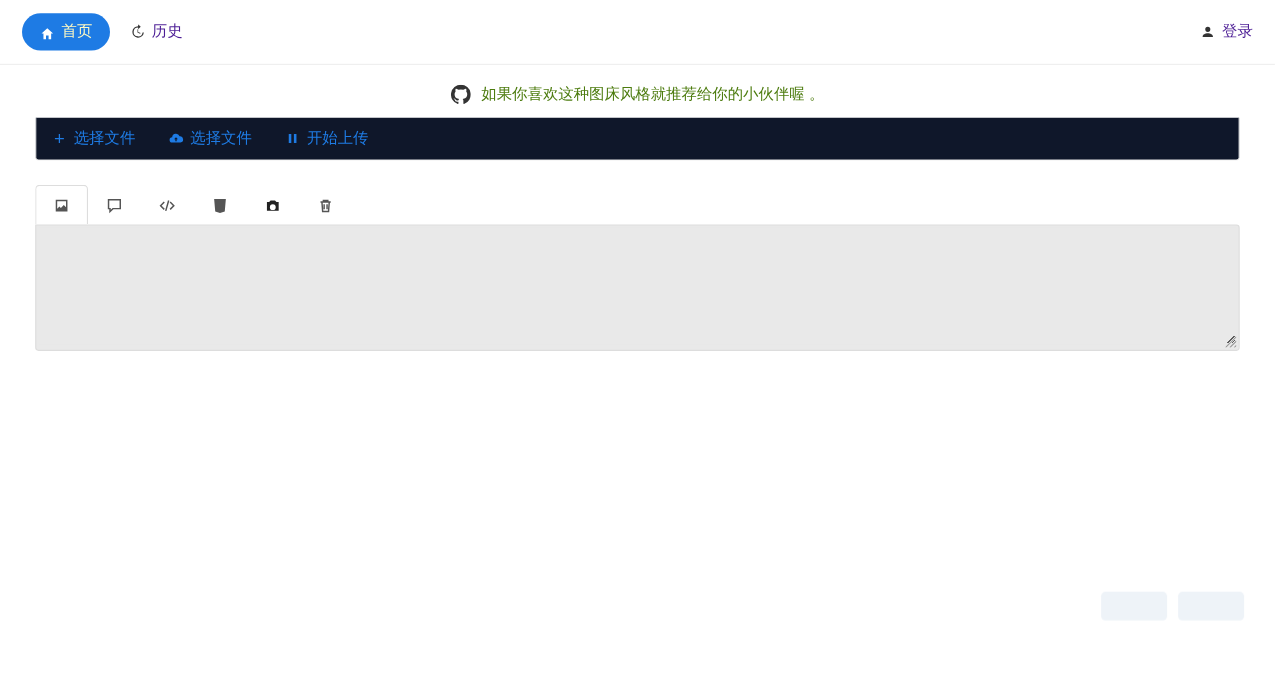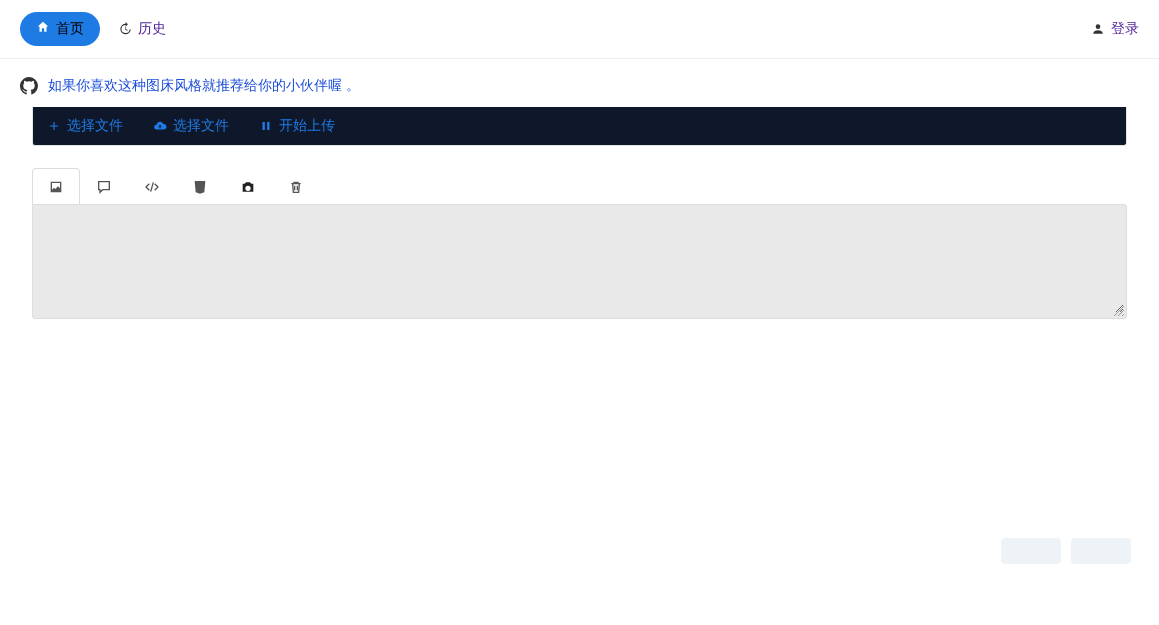--- a/index.html
+++ b/index.html
@@ -1,24 +1,24 @@
 <!DOCTYPE html>
 <html><head>
 <meta charset="utf-8">
 <style>
 * { margin: 0; padding: 0; box-sizing: border-box; }
 body { font-family: -apple-system, BlinkMacSystemFont, "Segoe UI", "Helvetica Neue", Arial, sans-serif; font-size: 14px; color: #333; background: #fff; width: 1159px; }
 .nav { display: flex; align-items: center; justify-content: space-between; padding: 12px 20px; border-bottom: 1px solid #eee; }
 .nav-left { display: flex; align-items: center; gap: 18px; }
 .nav-right { display: flex; align-items: center; }
-.nav-btn { display: inline-flex; align-items: flex-start; gap: 6px; padding: 8px 16px; border-radius: 18px; background: #1e7be4; color: #000000; font-size: 14px; cursor: pointer; border: none; }
+.nav-btn { display: inline-flex; align-items: flex-end; gap: 6px; padding: 8px 16px; border-radius: 18px; background: #1e7be4; color: #fef9c3; font-size: 14px; cursor: pointer; border: none; }
 .nav-link { display: inline-flex; align-items: center; gap: 6px; color: #4c1d95; cursor: pointer; font-size: 14px; }
 .nav-link svg { width: 14px; height: 14px; }
 .nav-btn svg { width: 14px; height: 14px; fill: #fff; }
-.notice { display: flex; align-items: center; gap: 10px; padding: 18px 20px 12px 20px; font-size: 14px; color: #1d4ed8; }
+.notice { display: flex; align-items: center; gap: 10px; padding: 18px 20px 12px 20px; font-size: 14px; color: #4d7c0f; justify-content: center; }
 .notice svg { width: 18px; height: 18px; flex-shrink: 0; }
 .container { padding: 0 32px 20px 32px; }
 .dropzone { border: 1px dashed #ccc; border-radius: 3px; background: #fdfdfd; height: 188px; display: flex; align-items: center; justify-content: center; }
 .dropzone-text { color: #ccc; font-size: 14px; user-select: none; }
 .actionbar { background: #0f172a; border: 1px solid #e5e5e5; border-top: none; display: flex; align-items: center; gap: 30px; padding: 10px 14px; border-radius: 0 0 3px 3px; }
 .action-link { display: inline-flex; align-items: center; gap: 6px; color: #1e7be4; font-size: 14px; cursor: pointer; }
 .action-link svg { width: 14px; height: 14px; fill: #1e7be4; }
 .tabbar { display: flex; align-items: center; margin-top: 22px; }
 .tab { width: 48px; height: 36px; display: flex; align-items: center; justify-content: center; cursor: pointer; border: 1px solid transparent; border-bottom: none; border-radius: 4px 4px 0 0; }
 .tab.active { border-color: #ddd; background: #fff; position: relative; }

